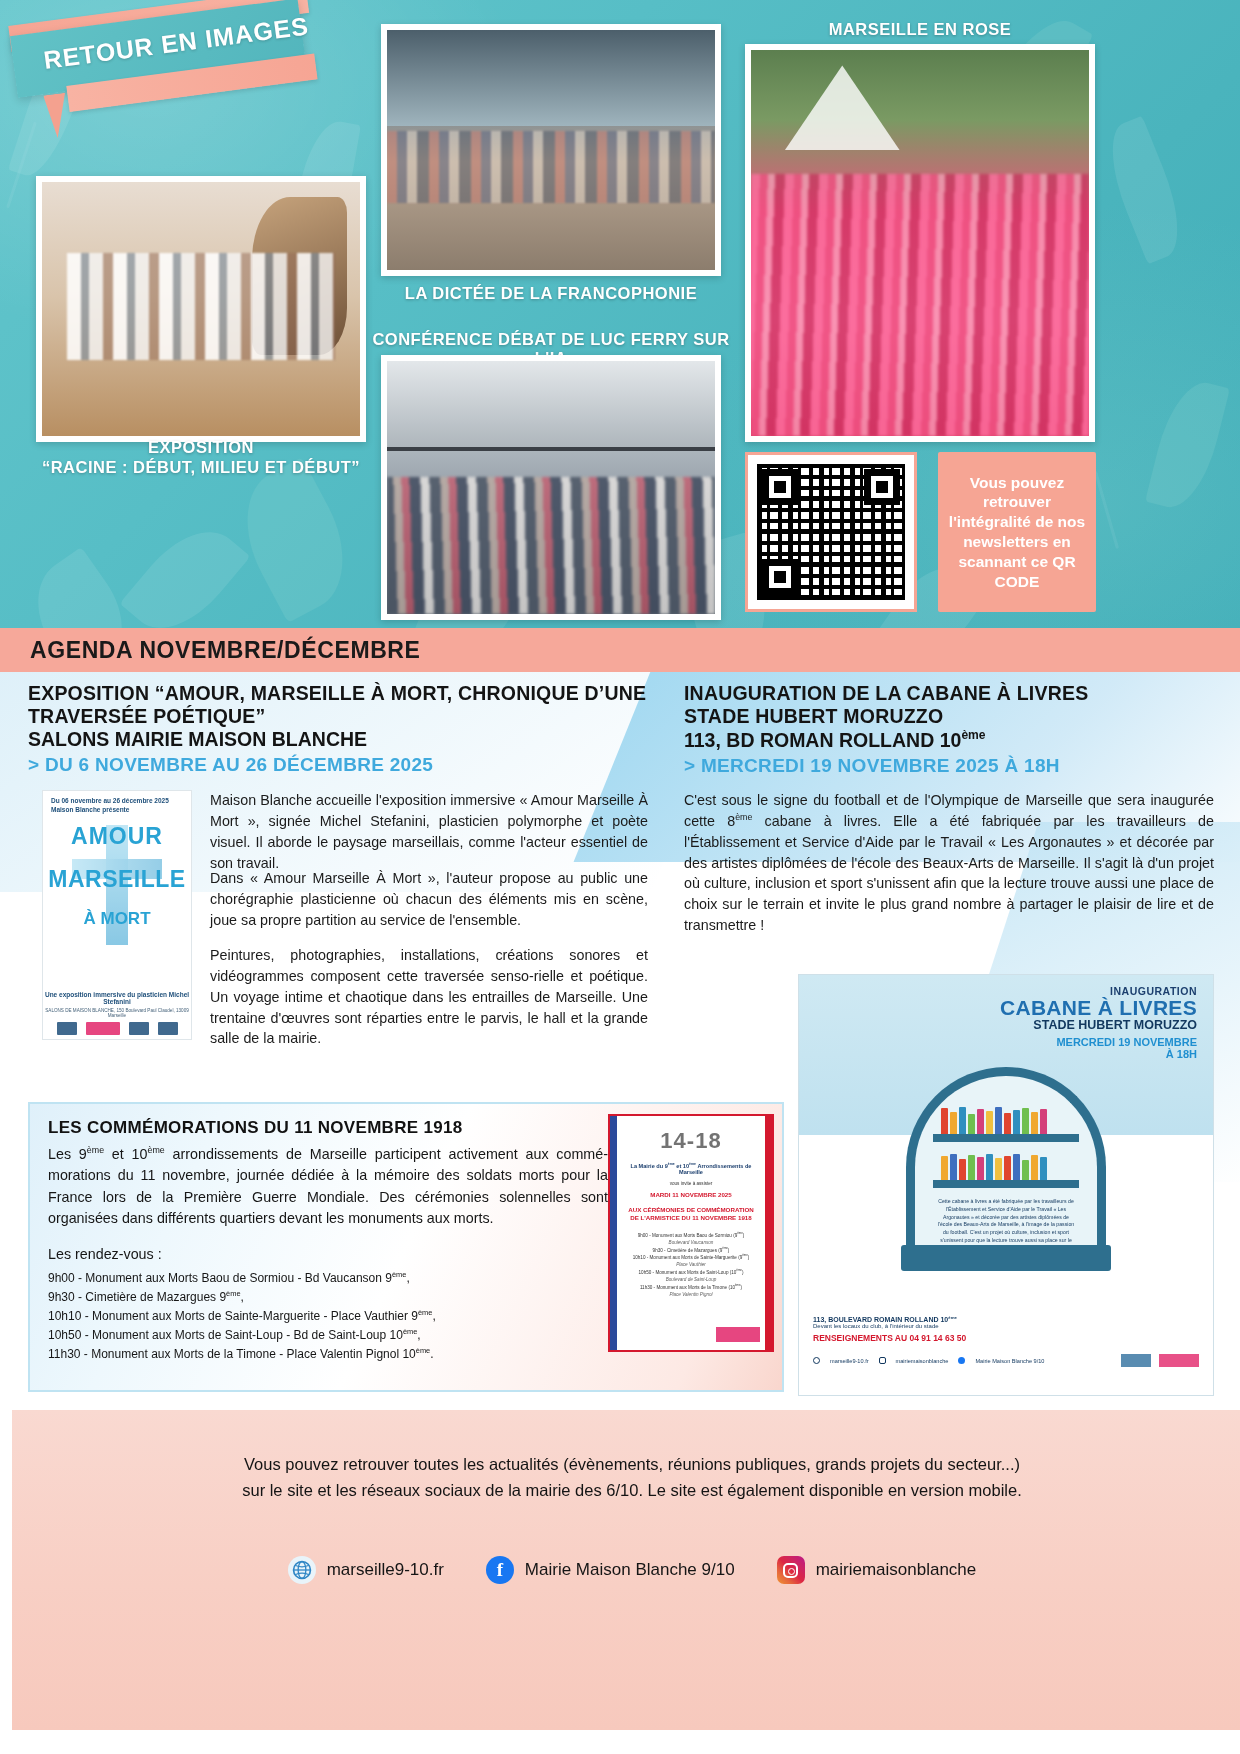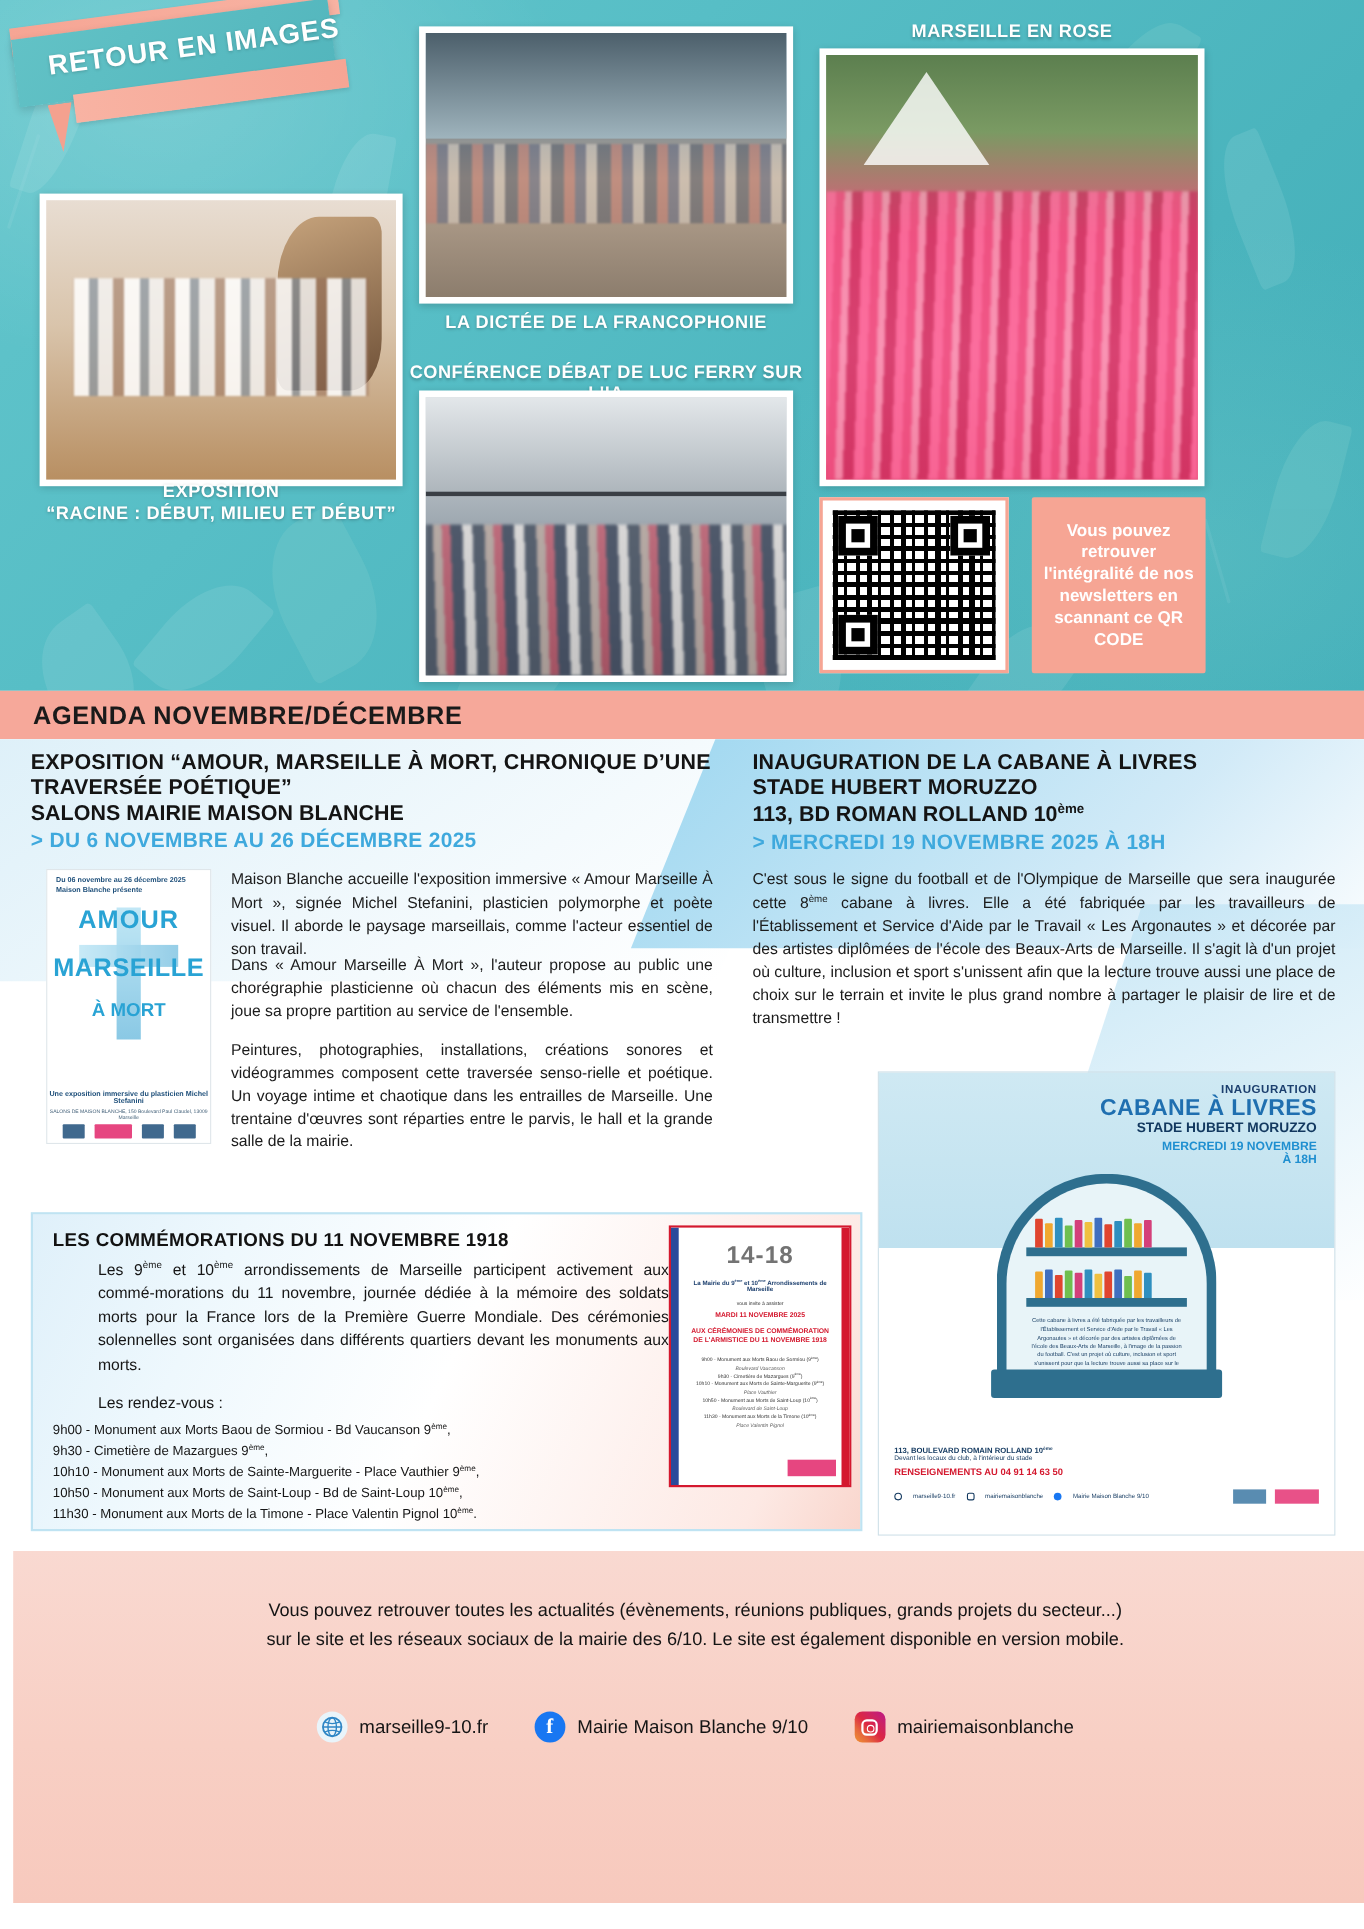--- a/index.html
+++ b/index.html
@@ -213,21 +213,21 @@
   .pc-rens { font-size:8.5px; font-weight:700; color:#d4182e; }
   .pc-social { display:flex; gap:10px; align-items:center; font-size:5.6px; color:#12385f; }
 
   
   .card-commem {
     position:absolute; border:2px solid #bfe3f2;
     background:linear-gradient(115deg,#dff0fa 0%, #eef8fd 22%, #ffffff 50%, #fde9e4 88%, #f9d6cd 100%);
     overflow:hidden;
   }
   .cc-title { font-size:17px; font-weight:700; color:#121212; letter-spacing:.3px; }
-  .cc-body { font-size:14.3px; line-height:1.5; color:#161616;margin-left:41px; }
+  .cc-body { font-size:14.3px; line-height:1.5; color:#161616; }
   .cc-list { font-size:12px; line-height:1.58; color:#161616; }
   .poster-commem {
     position:absolute; background:#fff; border:2px solid #d4182e; overflow:hidden;
   }
   .pm-1418 { font-size:22px; font-weight:700; color:#737373; letter-spacing:1px; }
   .pm-line { font-size:5.6px; font-weight:700; color:#1c3f6e; }
   .pm-small { font-size:4.6px; color:#333; line-height:1.55; }
   .pm-red { font-size:6.2px; font-weight:700; color:#d4182e; line-height:1.4;}
   .flagbar { position:absolute; top:0; bottom:0; width:7px; }
 

